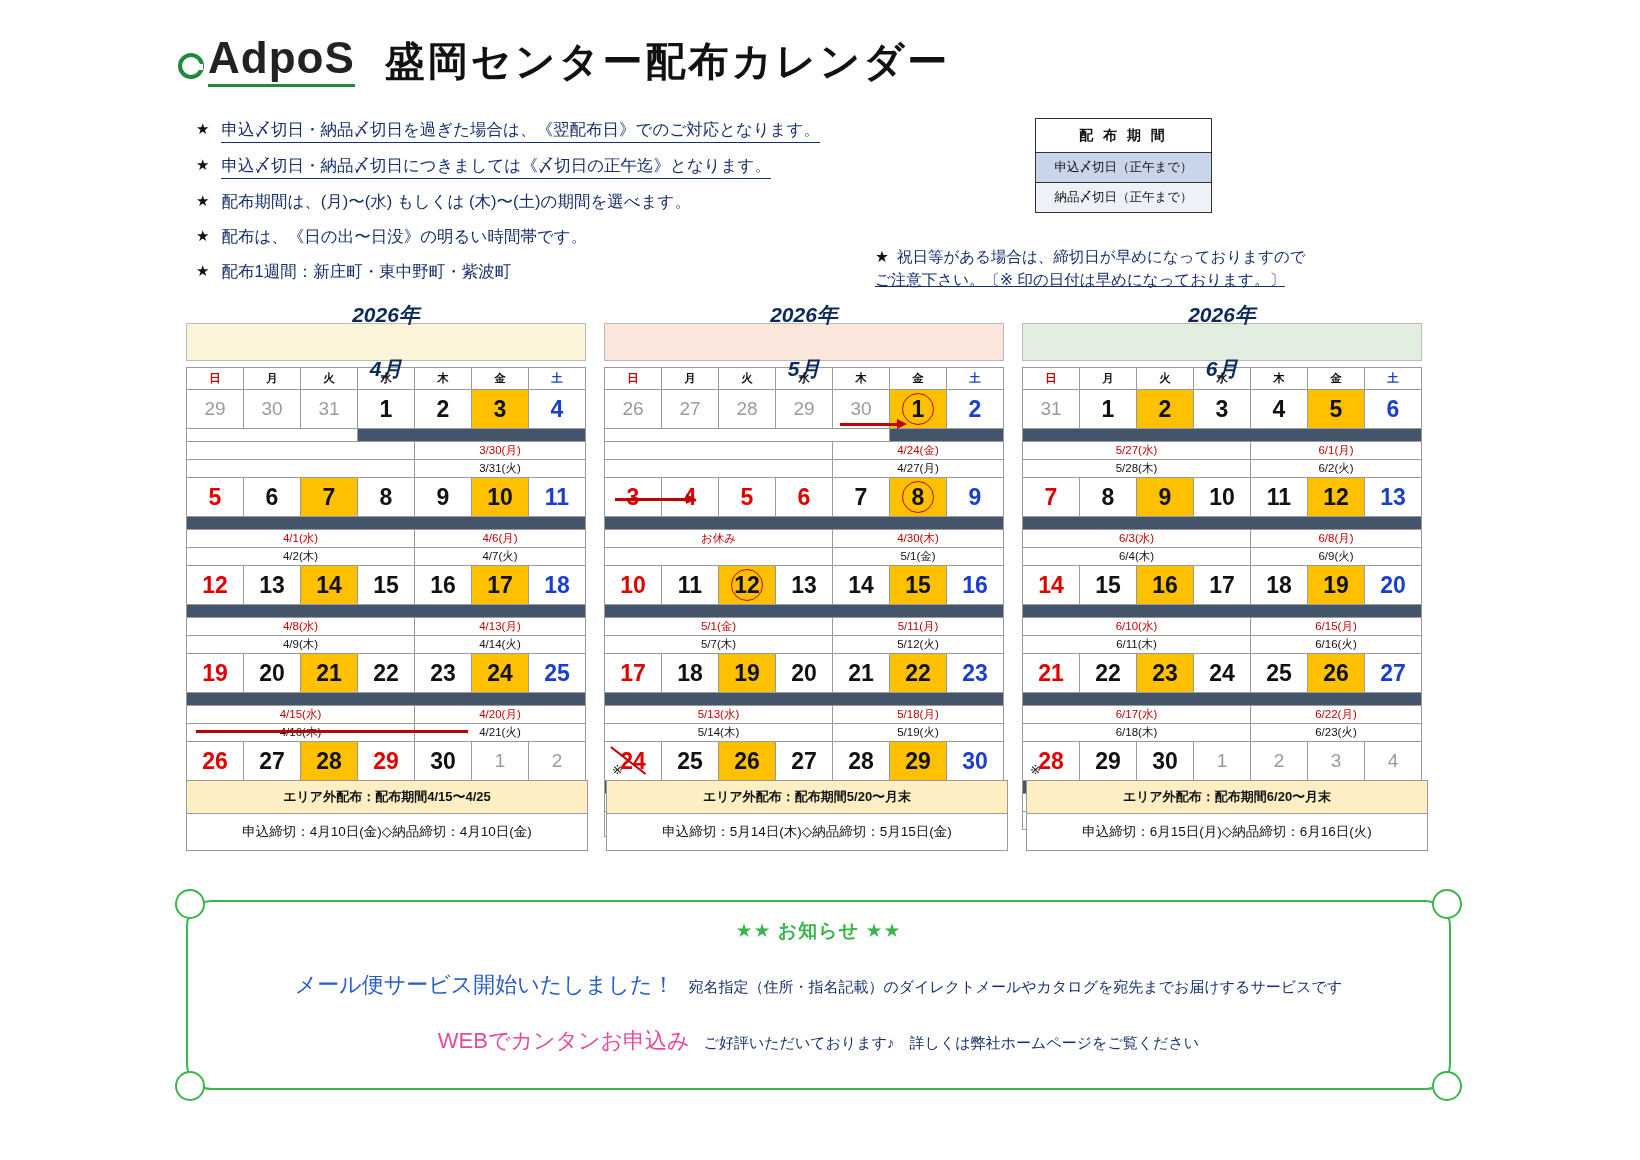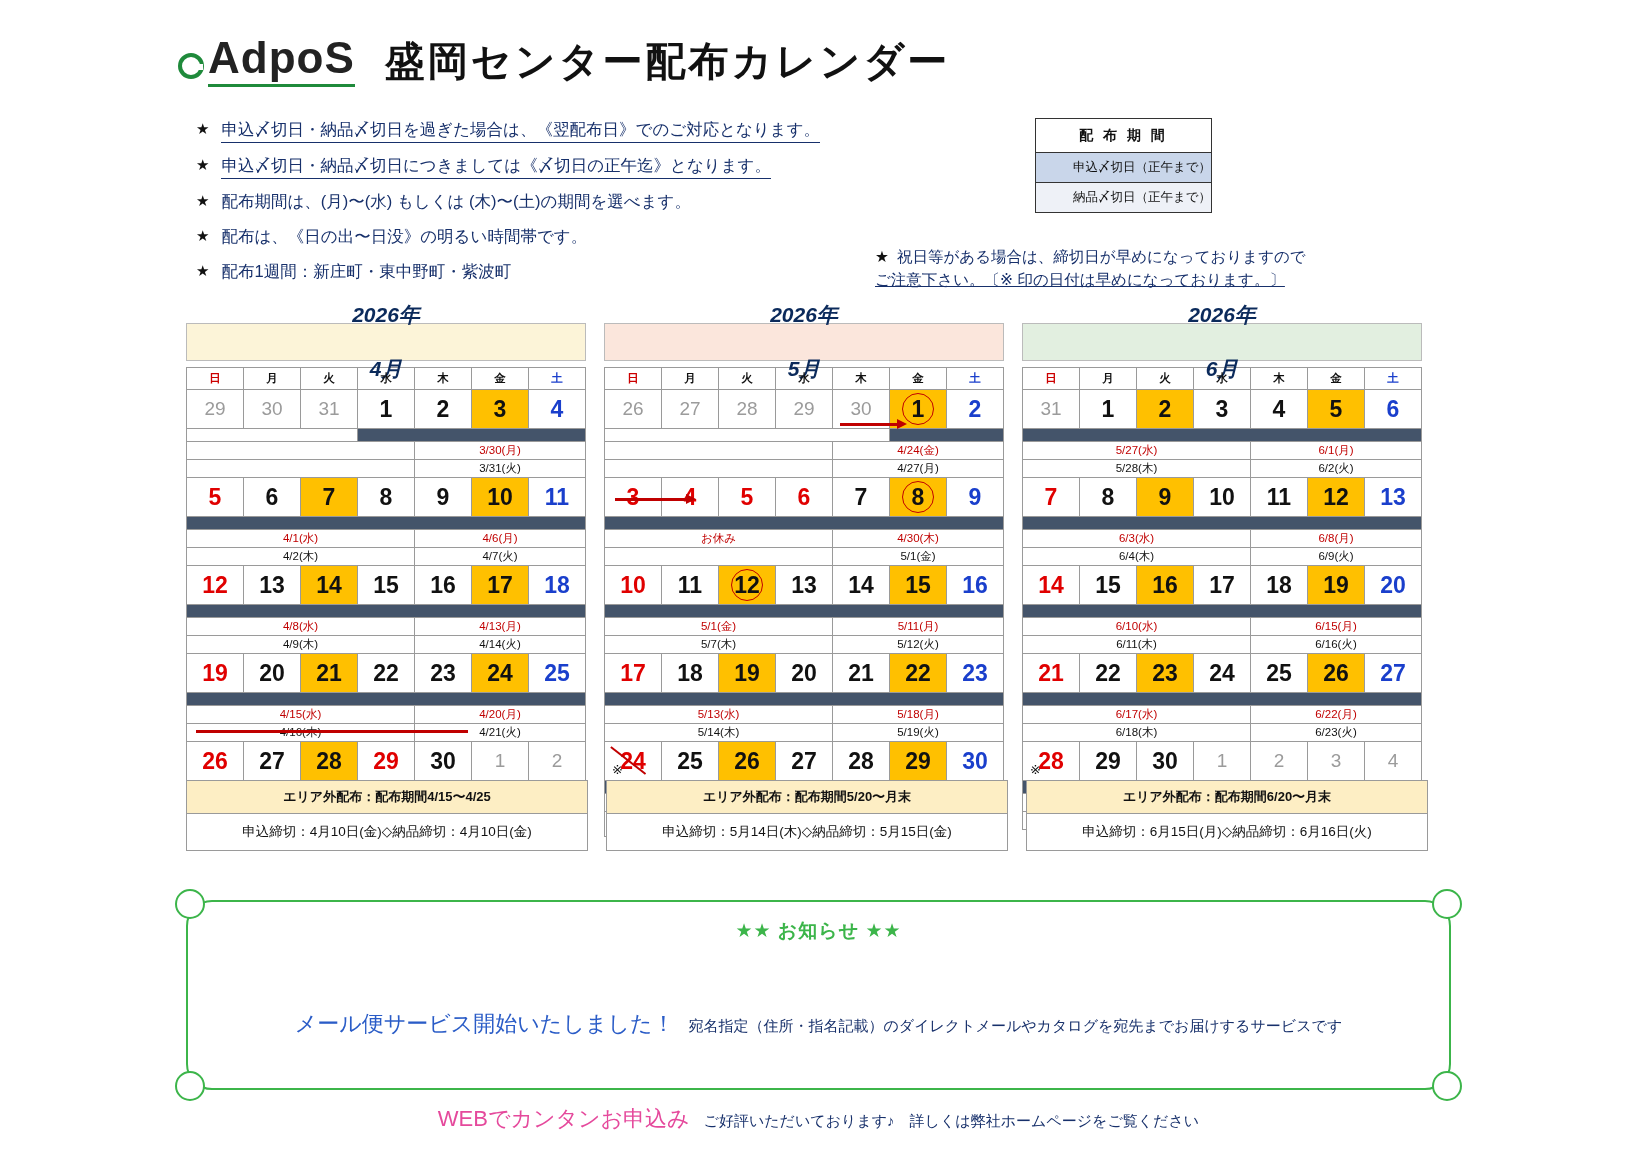--- a/index.html
+++ b/index.html
@@ -40,21 +40,21 @@
   .u{border-bottom:1px solid #17306b;}
   .note-sub{margin-left:34px;font-size:13px;color:#17306b;line-height:1.45;margin-top:39px;}
   
   .period-box{
     position:absolute;left:1035px;top:118px;width:175px;border:1px solid #333;background:#fff;
   }
   .period-box .pb-title{
     text-align:center;font-size:14px;font-weight:bold;letter-spacing:3px;padding:8px 0 7px;border-bottom:1px solid #333;
   }
   .period-box .pb-row{
-    text-align:right;font-size:12.5px;padding:6px 0;background:#c9d6ea;border-bottom:1px solid #333;
+    text-align:center;font-size:12.5px;padding:6px 0;background:#c9d6ea;border-bottom:1px solid #333;
   }
   .period-box .pb-row:last-child{border-bottom:none;background:#eef1f7;}
   .holiday-note{
     position:absolute;left:875px;top:245px;font-size:15.5px;color:#17306b;line-height:1.5;
   }
   .holiday-note .star{color:#111;margin-right:8px;}
   .holiday-note .l2{text-decoration:underline;}
   
   .cal-wrap{position:absolute;top:323px;left:186px;display:flex;gap:18px;}
   .cal{width:400px;}
@@ -127,21 +127,21 @@
   .news .c1{left:-13px;top:-13px;}
   .news .c2{right:-13px;top:-13px;}
   .news .c3{left:-13px;bottom:-13px;}
   .news .c4{right:-13px;bottom:-13px;}
   .news-title{
     text-align:center;color:#3cb54a;font-size:19px;font-weight:bold;margin-top:16px;letter-spacing:1px;
   }
   .news-row{
     display:flex;align-items:baseline;justify-content:center;gap:14px;margin-top:26px;
   }
-  .news-row .big{font-size:22px;color:#2a5cc7;margin-top:39px;}
+  .news-row .big{font-size:22px;color:#2a5cc7;}
   .news-row .big.pink{color:#e5499c;}
   .news-row .small{font-size:15px;color:#17306b;}
 </style>
 </head>
 <body>
 
 <div class="header">
   <div class="logo">
     <span class="logo-mark"></span>
     <span class="logo-text">AdpoS</span>

